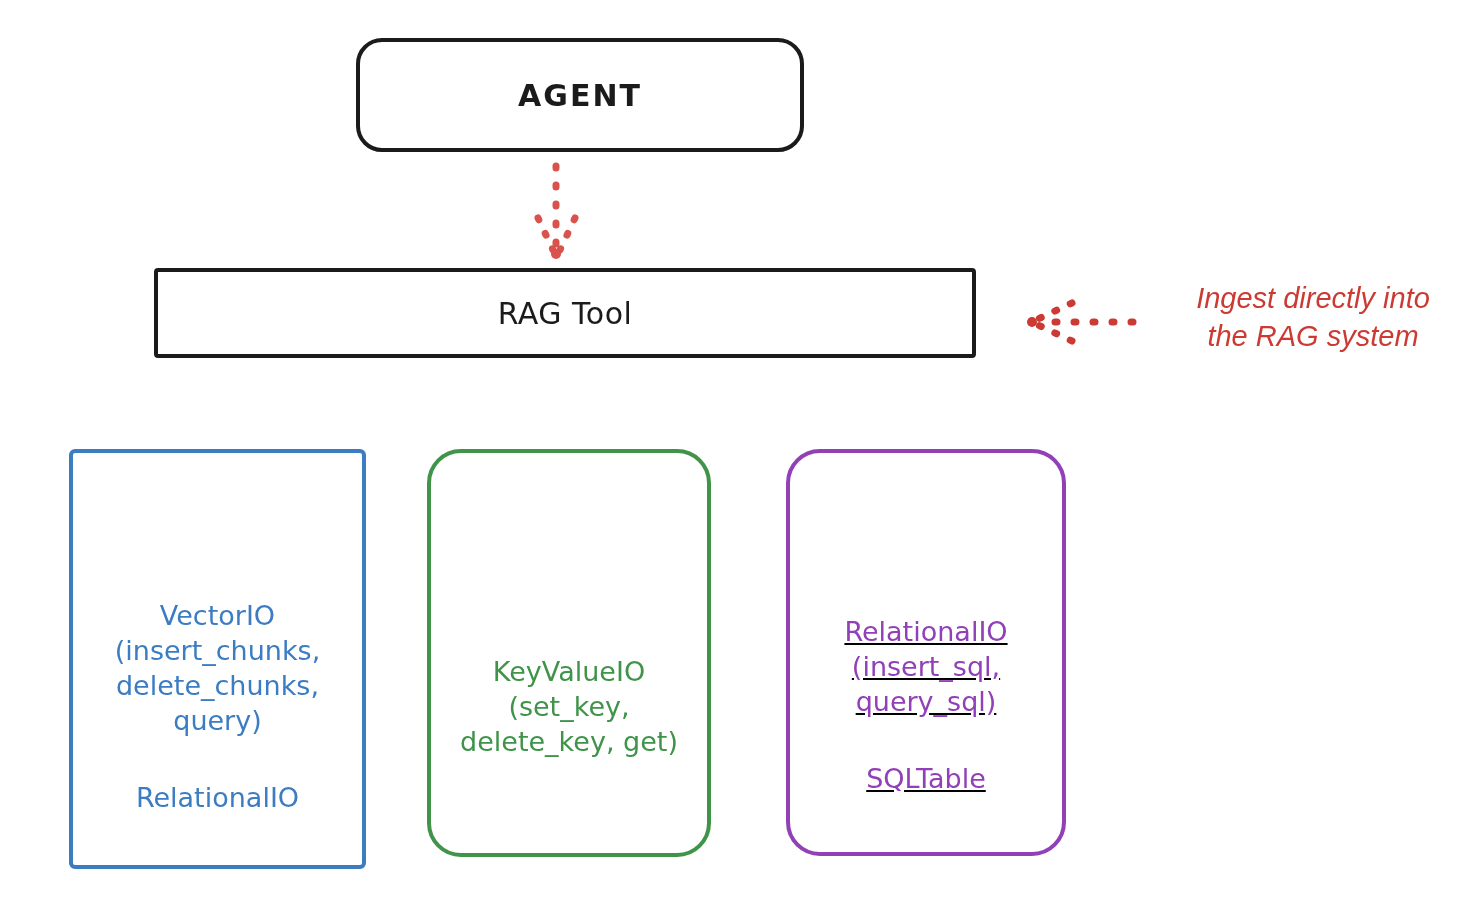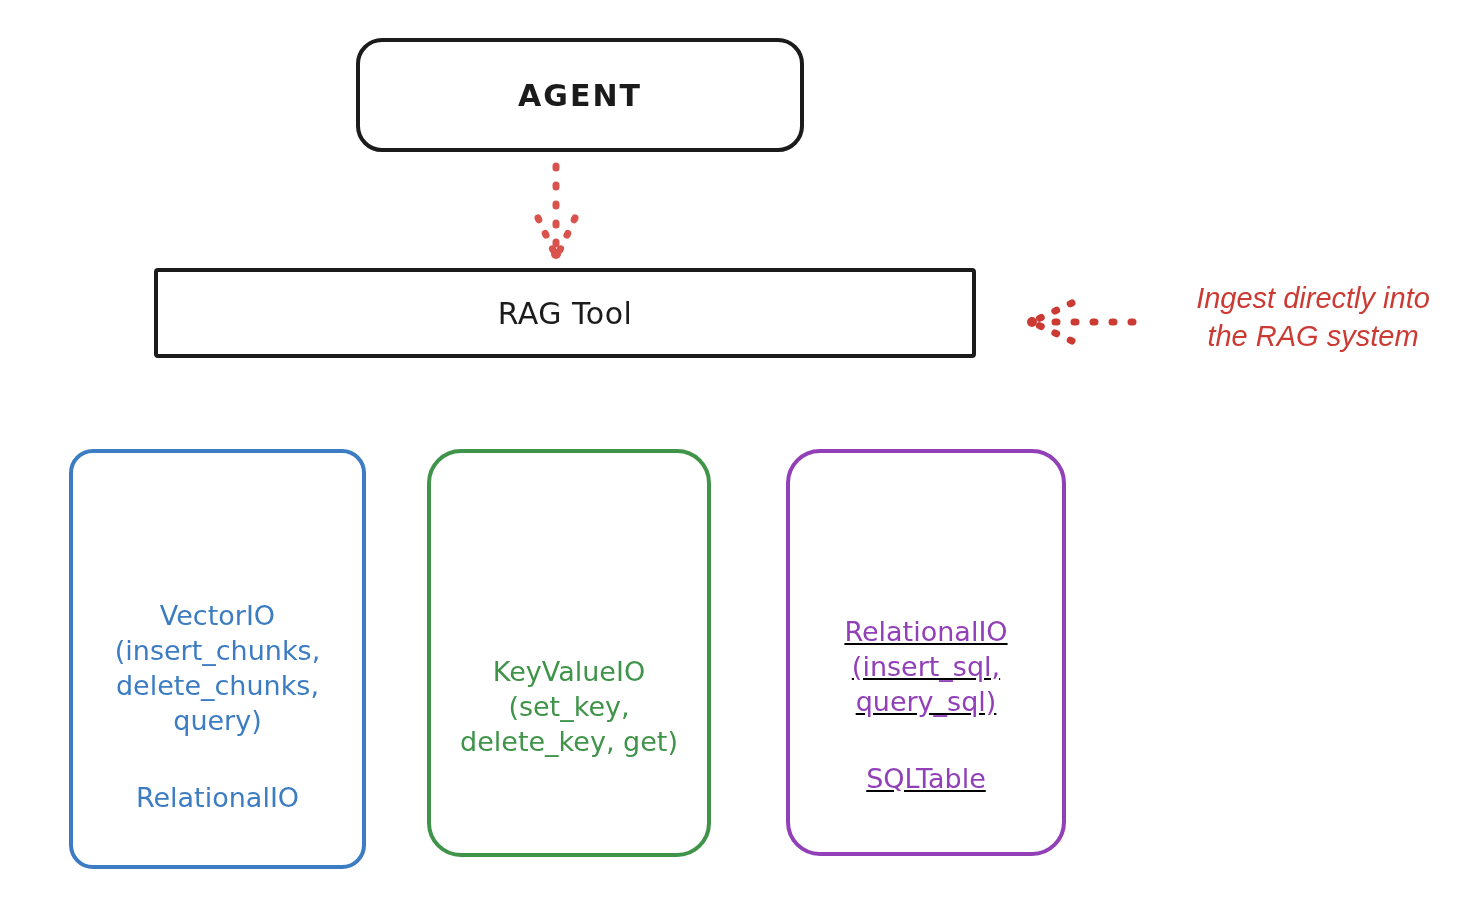--- a/index.html
+++ b/index.html
@@ -51,21 +51,21 @@
     border: 4px solid #1b1b1b;
     border-radius: 4px;
   }
 
   .node-vector {
     left: 69px;
     top: 449px;
     width: 297px;
     height: 420px;
     border: 4px solid #3b7cc2;
-    border-radius: 24px;
+    border-radius: 6px;
     justify-content: center;
   }
 
   .node-keyvalue {
     left: 427px;
     top: 449px;
     width: 284px;
     height: 408px;
     border: 4px solid #3f9449;
     border-radius: 34px;

